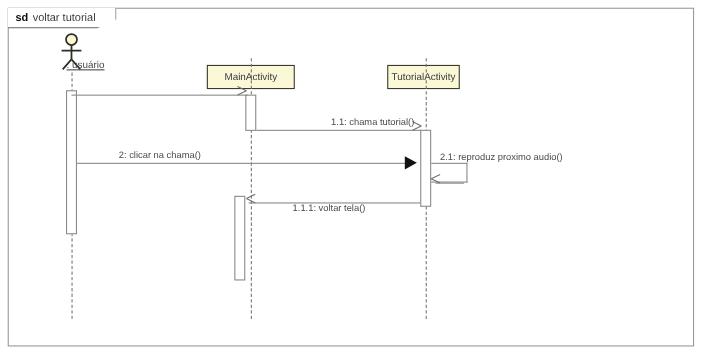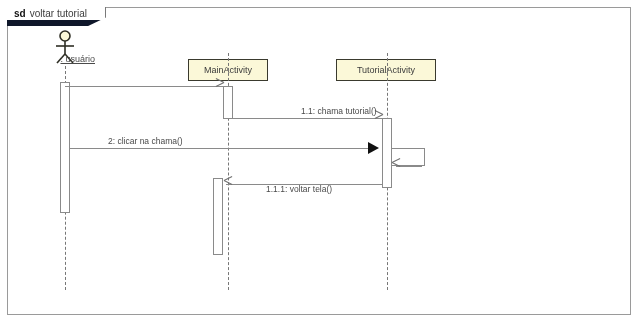--- a/index.html
+++ b/index.html
@@ -29,21 +29,21 @@
     background: #ffffff;
   }
   .sd-tab {
     position: absolute;
     left: 7px;
     top: 7px;
     height: 19px;
     padding: 0 18px 0 7px;
     background: #ffffff;
     border-right: 1px solid #6e6e6e;
-    border-bottom: 6px solid #0f172a;
+    border-bottom: 1px solid #0f172a;
     box-sizing: border-box;
     display: flex;
     align-items: center;
     font-size: 10px;
     color: #2a2a2a;
     -webkit-clip-path: polygon(0 0, 100% 0, 100% 55%, 82% 100%, 0 100%);
     clip-path: polygon(0 0, 100% 0, 100% 55%, 82% 100%, 0 100%);
     white-space: nowrap;
   }
   .sd-tab .kw {
@@ -208,38 +208,39 @@
 
   <div class="activation" style="left:60px; top:82px; height:131px;"></div>
 
   <div class="lifeline-box" style="left:188px; top:31px; width:80px; height:22px;">
     <span>MainActivity</span>
   </div>
   <div class="lifeline" style="left:228px; top:53px; height:237px;"></div>
   <div class="activation" style="left:223px; top:86px; height:33px;"></div>
   <div class="activation" style="left:213px; top:178px; height:77px;"></div>
 
-  <div class="lifeline-box" style="left:336px; top:31px; width:100px; height:22px;">
+  <div class="lifeline-box" style="left:352px; top:31px; width:66px; height:22px;">
     <span>TutorialActivity</span>
   </div>
   <div class="lifeline" style="left:387px; top:53px; height:237px;"></div>
   <div class="activation" style="left:382px; top:118px; height:70px;"></div>
 
   <div class="msg-line" style="left:65px; top:86px; width:160px;"></div>
   <div class="arrow-open-right" style="left:215px; top:81px;"></div>
 
   <div class="msg-line" style="left:233px; top:118px; width:150px;"></div>
   <div class="arrow-open-right" style="left:374px; top:113px;"></div>
   <div class="msg-label" style="left:264px; top:106px;margin-left:37px;">1.1: chama tutorial()</div>
 
   <div class="msg-line" style="left:70px; top:148px; width:302px;"></div>
   <div class="arrow-filled-right" style="left:368px; top:142px;"></div>
   <div class="msg-label" style="left:108px; top:136px;">2: clicar na chama()</div>
 
   <div class="selfcall" style="left:392px; top:148px; width:33px; height:18px;"></div>
   <div class="msg-line" style="left:396px; top:166px; width:26px;"></div>
   <div class="arrow-open-left" style="left:392px; top:161px;"></div>
+  <div class="msg-label" style="left:400px; top:137px;">2.1: reproduz proximo audio()</div>
 
   <div class="msg-line" style="left:226px; top:184px; width:156px;"></div>
   <div class="arrow-open-left" style="left:224px; top:179px;"></div>
   <div class="msg-label" style="left:266px; top:184px;">1.1.1: voltar tela()</div>
 
 </div>
 
 </body></html>

